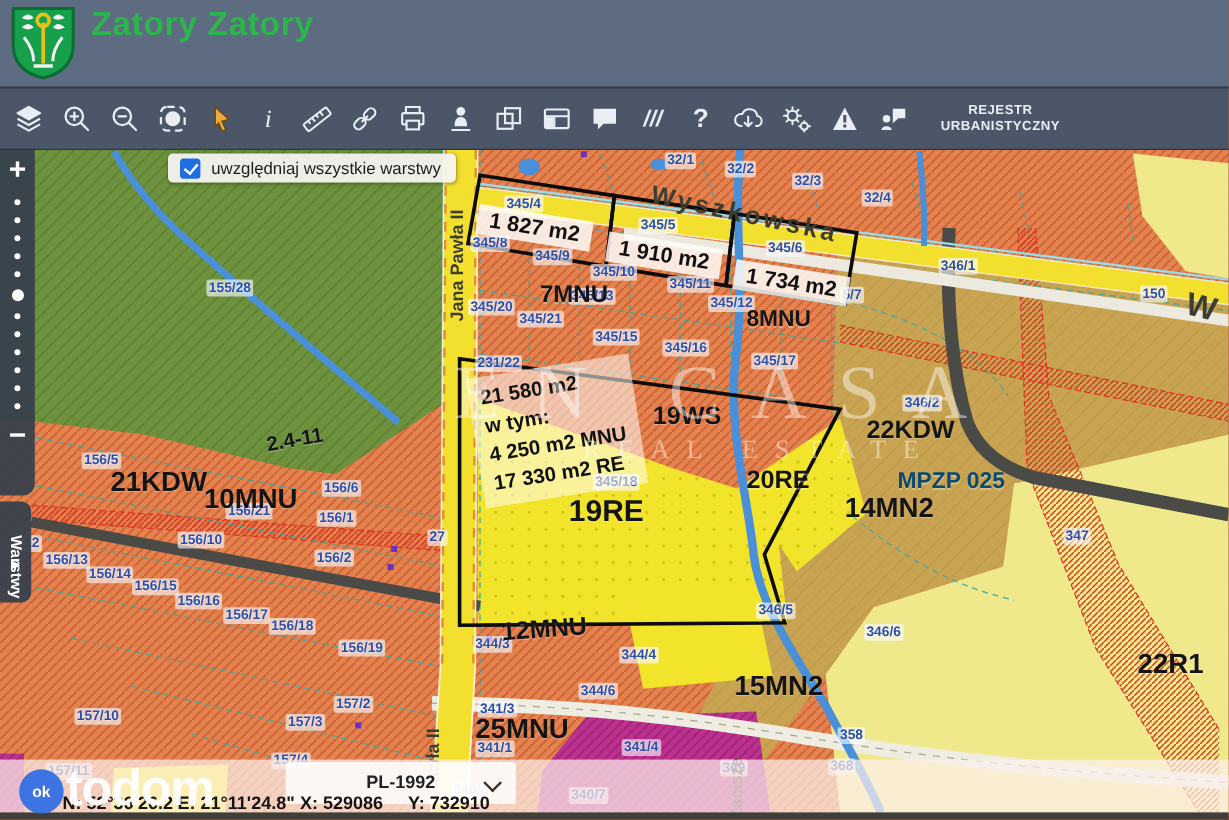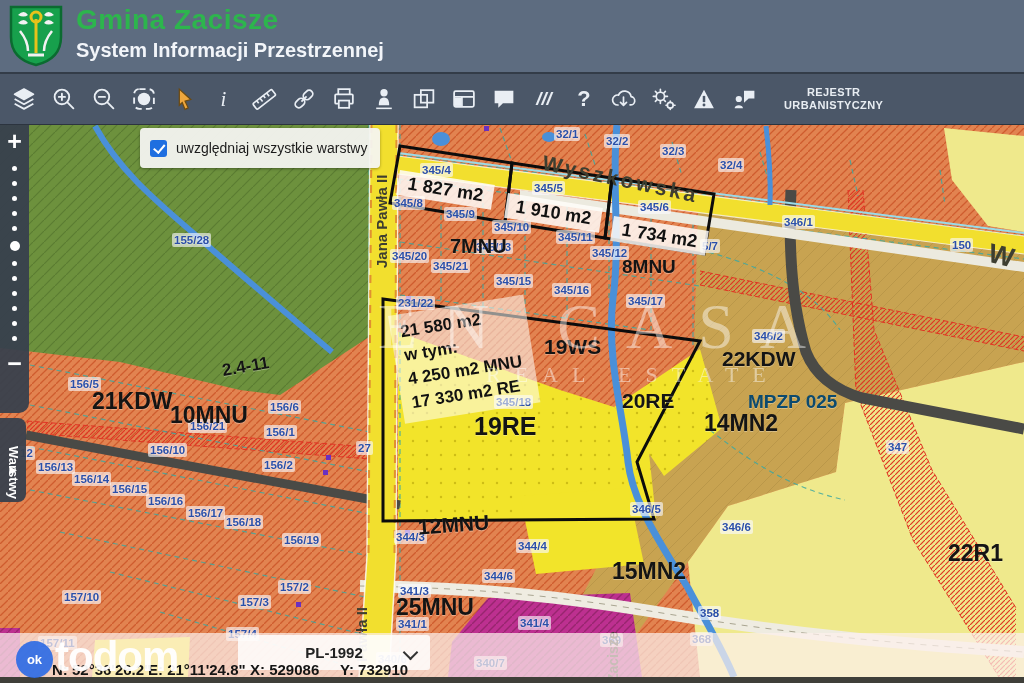--- a/index.html
+++ b/index.html
@@ -25,21 +25,21 @@
   .sbar-left{position:absolute;left:0;top:125px;width:29px;height:288px;background:rgba(56,64,77,.95);border-radius:0 0 10px 0;z-index:4;color:#fff;display:flex;flex-direction:column;align-items:center;}
   .sb-plus{font-size:25px;font-weight:bold;line-height:1;margin-top:4px;cursor:pointer;}
   .dots{display:flex;flex-direction:column;align-items:center;gap:10px;margin-top:12px;}
   .dot{width:5px;height:5px;border-radius:50%;background:#fff;cursor:pointer;}
   .dot.big{width:10px;height:10px;}
   .sb-minus{font-size:25px;font-weight:bold;line-height:1;margin-top:10px;cursor:pointer;}
   .wtab{position:absolute;left:0;top:418px;width:26px;height:84px;background:rgba(56,64,77,.95);border-radius:0 8px 8px 0;z-index:4;display:flex;flex-direction:column;align-items:center;justify-content:center;gap:4px;color:#fff;cursor:pointer;}
   .wtab .txt{transform:rotate(90deg) translate(0,0);font-size:13px;font-weight:bold;white-space:nowrap;transform-origin:center;width:13px;display:block;transform:rotate(90deg);}
   .wtab .tri{font-size:10px;}
   
-  .chkpanel{position:absolute;left:140px;top:128px;height:40px;background:rgba(244,244,240,.95);border-radius:4px;display:flex;align-items:center;gap:9px;padding:0 13px 0 10px;z-index:5;box-shadow:0 1px 3px rgba(0,0,0,.35);cursor:pointer;}
+  .chkpanel{position:absolute;left:140px;top:128px;height:24px;background:rgba(244,244,240,.95);border-radius:4px;display:flex;align-items:center;gap:9px;padding:0 13px 0 10px;z-index:5;box-shadow:0 1px 3px rgba(0,0,0,.35);cursor:pointer;}
   .chk{position:relative;width:17px;height:17px;background:#1f6fe0;border-radius:3px;flex:0 0 auto;}
   .chk::after{content:"";position:absolute;left:5.5px;top:2.5px;width:4.5px;height:8.5px;border-right:2.4px solid #fff;border-bottom:2.4px solid #fff;transform:rotate(40deg);}
   .chklbl{font-size:14px;color:#1b1b1b;white-space:nowrap;}
   
   .statusbar{position:absolute;left:0;top:633px;width:1024px;height:45px;background:rgba(252,240,235,.72);z-index:5;}
   .scale{position:absolute;left:52px;top:4px;width:162px;}
   .scale .lab{text-align:center;font-size:13px;color:#111;margin-bottom:0;}
   .scale .bar{height:9px;border-left:2px solid #1a1a1a;border-right:2px solid #1a1a1a;border-bottom:2px solid #1a1a1a;}
   .crsbox{position:absolute;left:238px;top:2px;width:192px;height:35px;background:rgba(255,255,255,.82);border-radius:3px;display:flex;align-items:center;justify-content:center;cursor:pointer;font-weight:bold;}
   .crsbox .lab{font-size:15px;color:#222;}
@@ -286,22 +286,21 @@
 
   <div class="hdr">
     <svg class="crest" width="56" height="62" viewBox="0 0 56 62">
       <path d="M3,2 H53 V32 Q53,54 28,60 Q3,54 3,32 Z" fill="#17a04c" stroke="#0b6b30" stroke-width="2.5"></path>
       <path d="M10,10 q6,-6 10,0 q-4,3 -10,0 M10,18 q6,-6 10,0 q-4,3 -10,0 M46,10 q-6,-6 -10,0 q4,3 10,0 M46,18 q-6,-6 -10,0 q4,3 10,0" fill="#f2f2f2"></path>
       <path d="M12,26 q8,10 8,20 M44,26 q-8,10 -8,20" stroke="#f2f2f2" stroke-width="2.5" fill="none"></path>
       <path d="M28,14 V48" stroke="#e8c21a" stroke-width="3"></path>
       <circle cx="28" cy="12" r="5" fill="none" stroke="#e8c21a" stroke-width="3"></circle>
       <path d="M20,50 h16" stroke="#f2f2f2" stroke-width="3"></path>
     </svg>
-    <div class="title">Gmina Zacisze</div>
-    <div class="subtitle">System Informacji Przestrzennej</div>
+    <div class="title">Zatory Zatory</div>
   </div>
 
   <div class="tbar">
     <span class="ticon">
         <svg width="26" height="26" viewBox="0 0 25 25" stroke="#e9eef4" fill="none" stroke-width="1.7" stroke-linejoin="round">
           <path d="M12.5,3 21.5,8 12.5,13 3.5,8Z" fill="#e9eef4"></path>
           <path d="M3.5,12.5 12.5,17.5 21.5,12.5"></path>
           <path d="M3.5,17 12.5,22 21.5,17"></path>
         </svg>
       </span>

